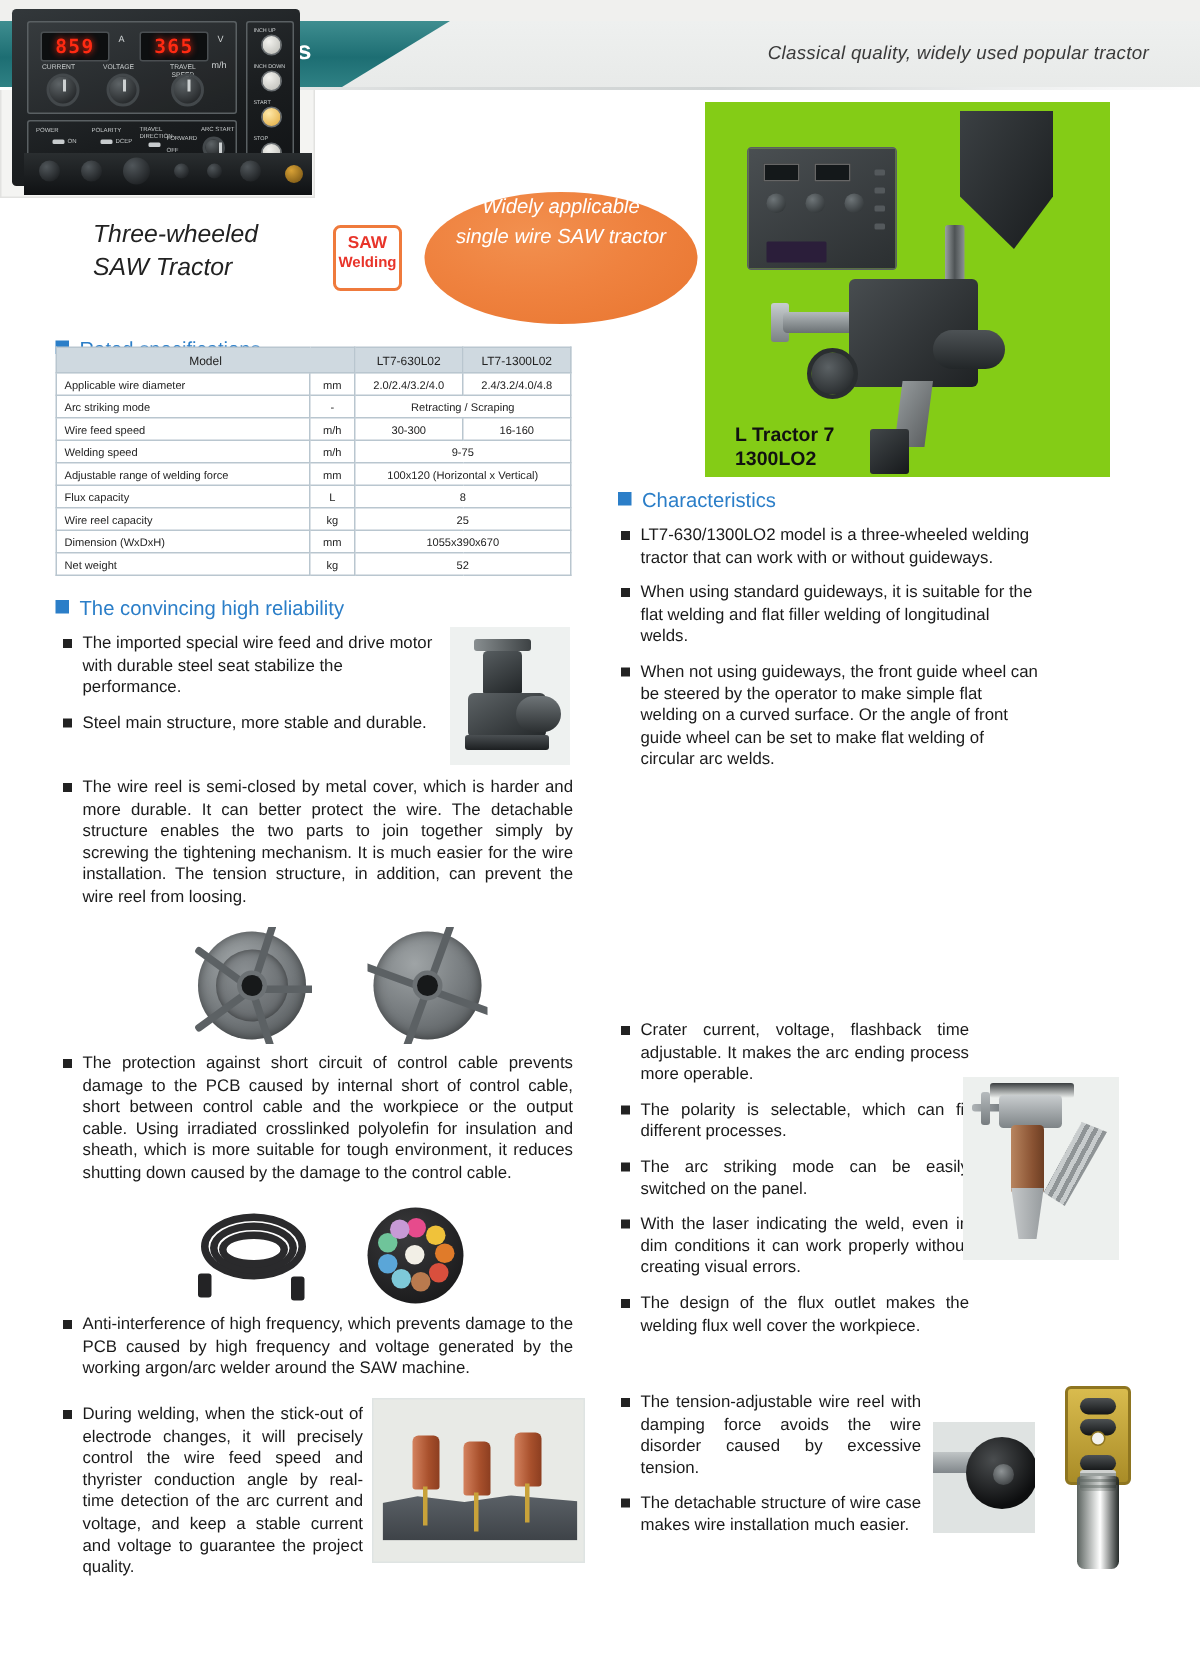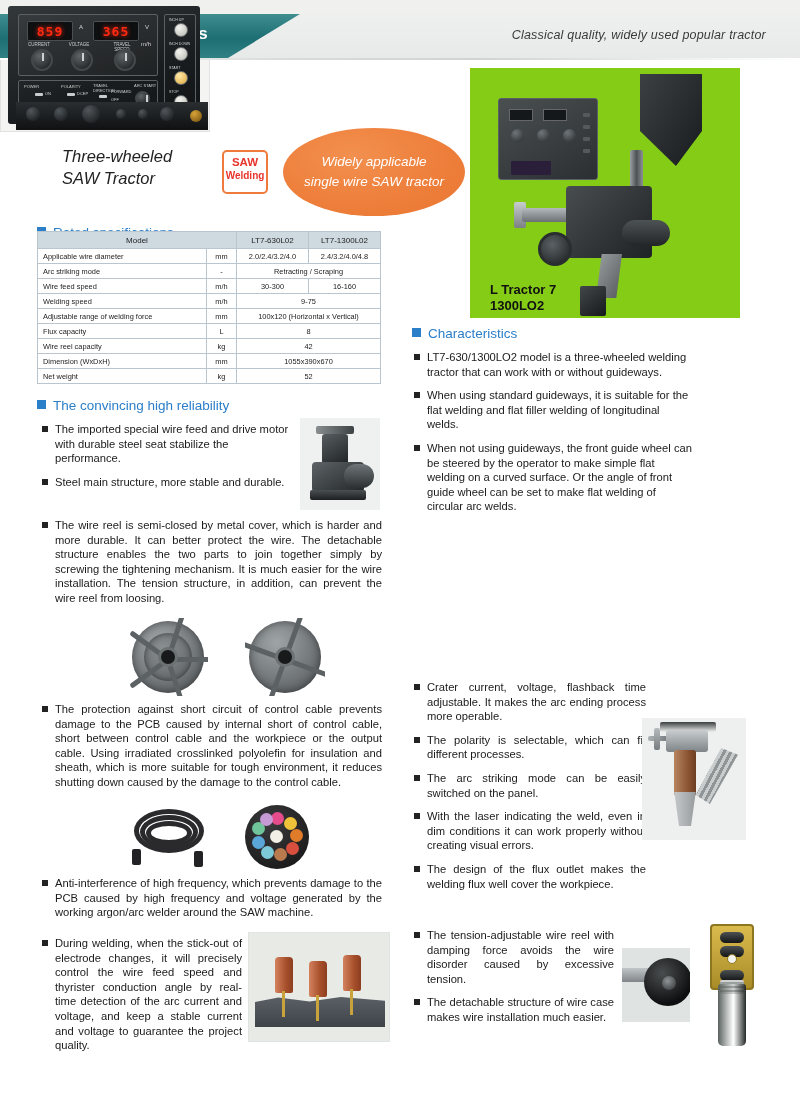--- a/index.html
+++ b/index.html
@@ -58,21 +58,21 @@
     border:2px solid #ef7a3c; border-radius:5px;
     text-align:center; padding-top:4px;
   }
   .sawbadge .l1 { font-size:11.5px; font-weight:bold; color:#e8342a; line-height:13px;}
   .sawbadge .l2 { font-size:10px; font-weight:bold; color:#e8342a; line-height:13px;}
 
   .ellipse {
     position:absolute; left:283px; top:128px; width:182px; height:88px;
     background: radial-gradient(ellipse at 38% 32%, #f2904f 0%, #ef823f 45%, #e8752f 100%);
     border-radius:50%;
-    display:flex; flex-direction:column; align-items:center; justify-content:center;
+    display:flex; flex-direction:column; align-items:center; 
     color:#ffffff; font-style:italic; font-size:13.5px; line-height:20px;
     text-align:center;
   }
 
   
   .sec-head {
     position:absolute; font-size:13.5px; color:#2b7ec8;
   }
   .sec-head .sq {
     display:inline-block; width:9px; height:9px; background:#2b7ec8;
@@ -365,21 +365,21 @@
         <td colspan="2">100x120 (Horizontal x Vertical)</td>
       </tr>
       <tr>
         <td class="lbl">Flux capacity</td>
         <td class="unit">L</td>
         <td colspan="2">8</td>
       </tr>
       <tr>
         <td class="lbl">Wire reel capacity</td>
         <td class="unit">kg</td>
-        <td colspan="2">42</td>
+        <td colspan="2">25</td>
       </tr>
       <tr>
         <td class="lbl">Dimension (WxDxH)</td>
         <td class="unit">mm</td>
         <td colspan="2">1055x390x670</td>
       </tr>
       <tr>
         <td class="lbl">Net weight</td>
         <td class="unit">kg</td>
         <td colspan="2">52</td>

